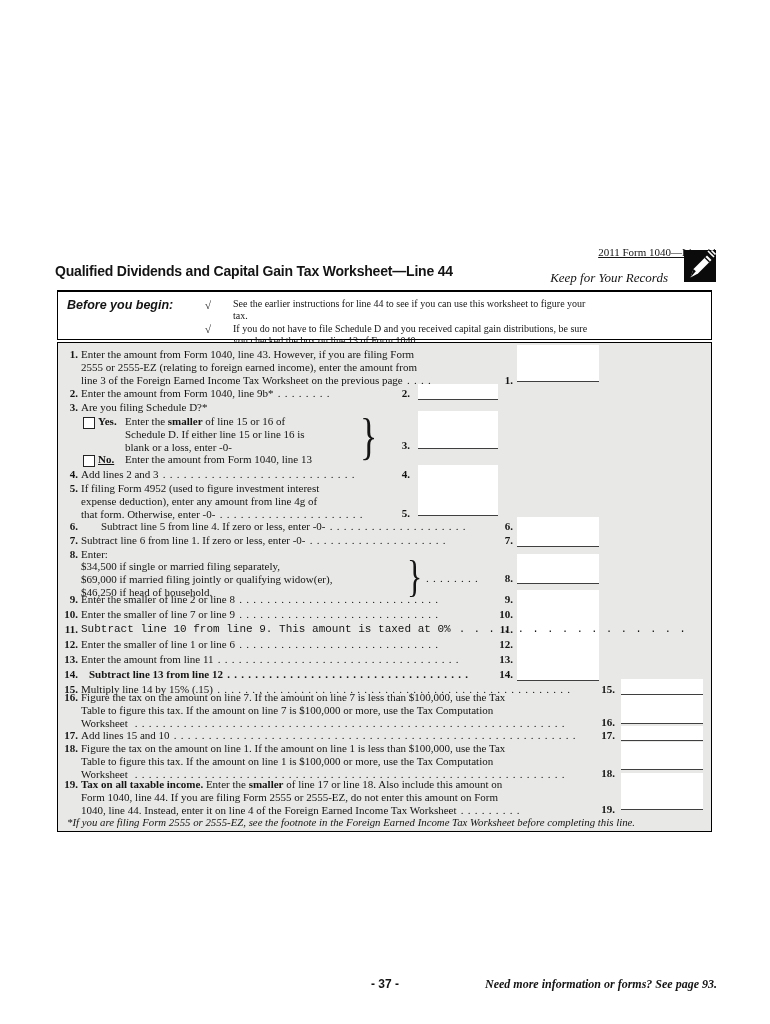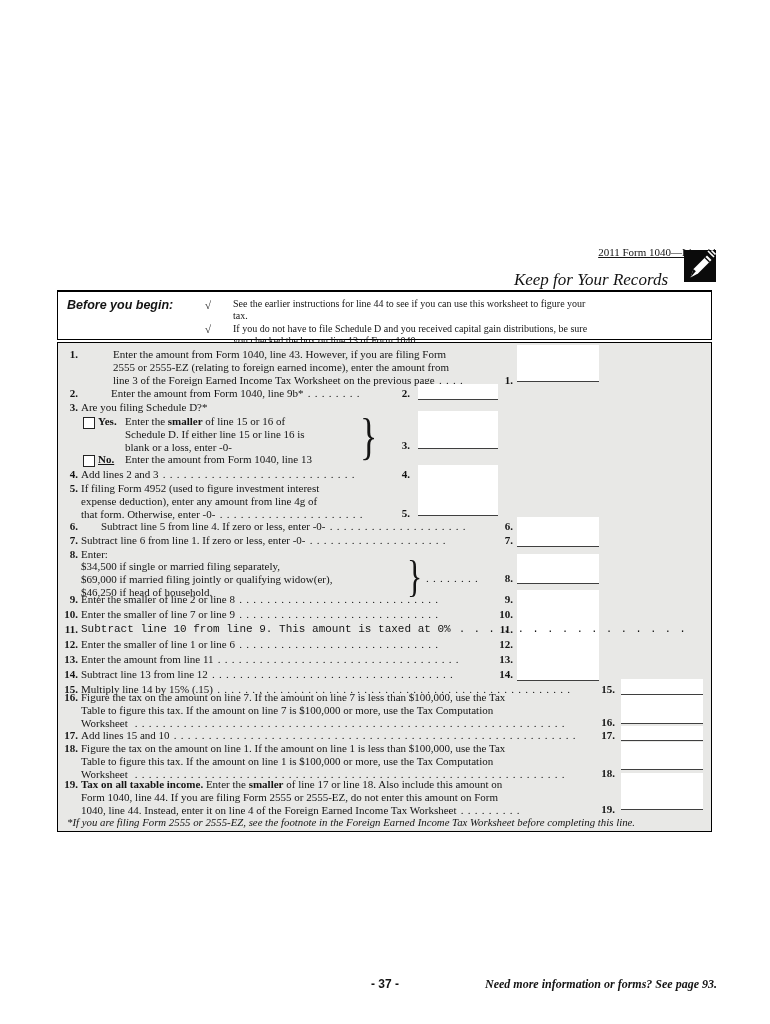--- a/index.html
+++ b/index.html
@@ -7,21 +7,21 @@
   .page {
     position:relative; width:770px; height:1024px;
     background:#ffffff; overflow:hidden;
     font-family:"Liberation Serif", serif; color:#141414;
   }
   .abs { position:absolute; }
 
   
   .form-ref { font-size:11px; text-decoration:underline; white-space:pre; }
   .main-title { font-family:"Liberation Sans", sans-serif; font-weight:bold; font-size:14px; white-space:pre; letter-spacing:-0.2px; }
-  .keep { font-style:italic; font-size:17px; white-space:pre; }
+  .keep { font-style:italic; font-size:13px; white-space:pre; }
 
   
   .before-box {
     left:57px; top:290px; width:653px; height:47px;
     background:#ffffff;
     border:1.5px solid #000; border-top-width:2.5px;
   }
   .byb-label { font-family:"Liberation Sans", sans-serif; font-weight:bold; font-style:italic; font-size:12.5px; white-space:pre; }
   .check { font-size:11px; }
   .byb-item { font-size:10px; line-height:12.4px; white-space:pre-line; width:478px; }
@@ -45,20 +45,21 @@
   
   .pageno { font-family:"Liberation Sans", sans-serif; font-weight:bold; font-size:12px; text-align:center; white-space:pre; }
   .footnote-right { font-weight:bold; font-style:italic; font-size:12px; white-space:pre; }
 </style>
 </head>
 <body>
 
 <div class="page">
 
   <div class="abs form-ref" style="top:246px; right:54px;">2011 Form 1040—Line 44</div>
+  <div class="abs main-title" style="left:55px; top:263px;">Qualified Dividends and Capital Gain Tax Worksheet—Line 44</div>
   <div class="abs keep" style="top:270px; right:102px;">Keep for Your Records</div>
   <div class="abs" style="left:684px; top:250px; width:32px; height:32px;">
     <svg width="32" height="32" viewBox="0 0 32 32">
       <rect width="32" height="32" fill="#0b0b0b"></rect>
       <path d="M6.5 27.5 L9.5 19 L23 5.5 L27.5 10 L14 23.5 Z" fill="#ffffff"></path>
       <path d="M6.5 27.5 L9.5 19 L11.8 21.3 Z" fill="#0b0b0b"></path>
       <path d="M21 7.5 L25.5 12" stroke="#0b0b0b" stroke-width="1.4" fill="none"></path>
       <path d="M24 1 L30 7" stroke="#ffffff" stroke-width="1.6" fill="none"></path>
       <path d="M27.5 0.5 L31.5 4.5" stroke="#ffffff" stroke-width="1.6" fill="none"></path>
     </svg>
@@ -71,28 +72,28 @@
 tax.</div>
     <div class="abs check" style="left:147px; top:31px;">√</div>
     <div class="abs byb-item" style="left:175px; top:31px;">If you do not have to file Schedule D and you received capital gain distributions, be sure
 you checked the box on line 13 of Form 1040.</div>
   </div>
 
   <div class="abs ws">
 
     <div class="abs num" style="left:2px; top:5px;">1.</div>
     <div class="abs fld" style="left:459px; top:2px; width:82px; height:36px;"></div>
-    <div class="abs txt" style="left:23px; top:5px; width:440px;margin-left:32px;"><span>Enter the amount from Form 1040, line 43. However, if you are filing Form
+    <div class="abs txt" style="left:23px; top:5px; width:440px;"><span>Enter the amount from Form 1040, line 43. However, if you are filing Form
 2555 or 2555-EZ (relating to foreign earned income), enter the amount from
 line 3 of the Foreign Earned Income Tax Worksheet on the previous page</span><span class="dots"> . . . .</span></div>
     <div class="abs lbl" style="left:425px; top:31px; width:30px;">1.</div>
 
     <div class="abs num" style="left:2px; top:44px;">2.</div>
     <div class="abs fld" style="left:360px; top:41px; width:80px; height:15px;"></div>
-    <div class="abs txt" style="left:23px; top:44px;margin-left:30px;"><span>Enter the amount from Form 1040, line 9b*</span><span class="dots"> . . . . . . . .</span></div>
+    <div class="abs txt" style="left:23px; top:44px;"><span>Enter the amount from Form 1040, line 9b*</span><span class="dots"> . . . . . . . .</span></div>
     <div class="abs lbl" style="left:326px; top:44px; width:26px;">2.</div>
 
     <div class="abs num" style="left:2px; top:58px;">3.</div>
     <div class="abs txt" style="left:23px; top:58px;">Are you filing Schedule D?*</div>
     <div class="abs fld" style="left:360px; top:68px; width:80px; height:37px;"></div>
     <div class="abs cb" style="left:25px; top:74px;"></div>
     <div class="abs b" style="left:40px; top:72px;">Yes.</div>
     <div class="abs txt" style="left:67px; top:72px; width:250px;"><span>Enter the </span><span class="b">smaller</span><span> of line 15 or 16 of
 Schedule D. If either line 15 or line 16 is
 blank or a loss, enter -0-</span></div>
@@ -154,21 +155,21 @@
     <div class="abs txt" style="left:23px; top:295px;"><span>Enter the smaller of line 1 or line 6</span><span class="dots"> . . . . . . . . . . . . . . . . . . . . . . . . . . . . .</span></div>
     <div class="abs lbl" style="left:421px; top:295px; width:34px;">12.</div>
 
     <div class="abs num" style="left:2px; top:310px;">13.</div>
     <div class="abs fld" style="left:459px; top:307px; width:82px; height:15px;"></div>
     <div class="abs txt" style="left:23px; top:310px;"><span>Enter the amount from line 11</span><span class="dots"> . . . . . . . . . . . . . . . . . . . . . . . . . . . . . . . . . . .</span></div>
     <div class="abs lbl" style="left:421px; top:310px; width:34px;">13.</div>
 
     <div class="abs num" style="left:2px; top:325px;">14.</div>
     <div class="abs fld" style="left:459px; top:322px; width:82px; height:15px;"></div>
-    <div class="abs txt" style="left:23px; top:325px;"><span>Subtract line 13 from line 12</span><span class="dots"> . . . . . . . . . . . . . . . . . . . . . . . . . . . . . . . . . . .</span></div>
+    <div class="abs txt" style="left:31px; top:325px;font-weight:bold;"><span>Subtract line 13 from line 12</span><span class="dots"> . . . . . . . . . . . . . . . . . . . . . . . . . . . . . . . . . . .</span></div>
     <div class="abs lbl" style="left:421px; top:325px; width:34px;">14.</div>
 
     <div class="abs num" style="left:2px; top:340px;">15.</div>
     <div class="abs fld" style="left:563px; top:336px; width:82px; height:15px;"></div>
     <div class="abs txt" style="left:23px; top:340px;"><span>Multiply line 14 by 15% (.15)</span><span class="dots"> . . . . . . . . . . . . . . . . . . . . . . . . . . . . . . . . . . . . . . . . . . . . . . . . . . .</span></div>
     <div class="abs lbl" style="left:521px; top:340px; width:36px;">15.</div>
 
     <div class="abs num" style="left:2px; top:348px;">16.</div>
     <div class="abs fld" style="left:563px; top:352px; width:82px; height:28px;"></div>
     <div class="abs txt" style="left:23px; top:348px; width:545px;"><span>Figure the tax on the amount on line 7. If the amount on line 7 is less than $100,000, use the Tax

